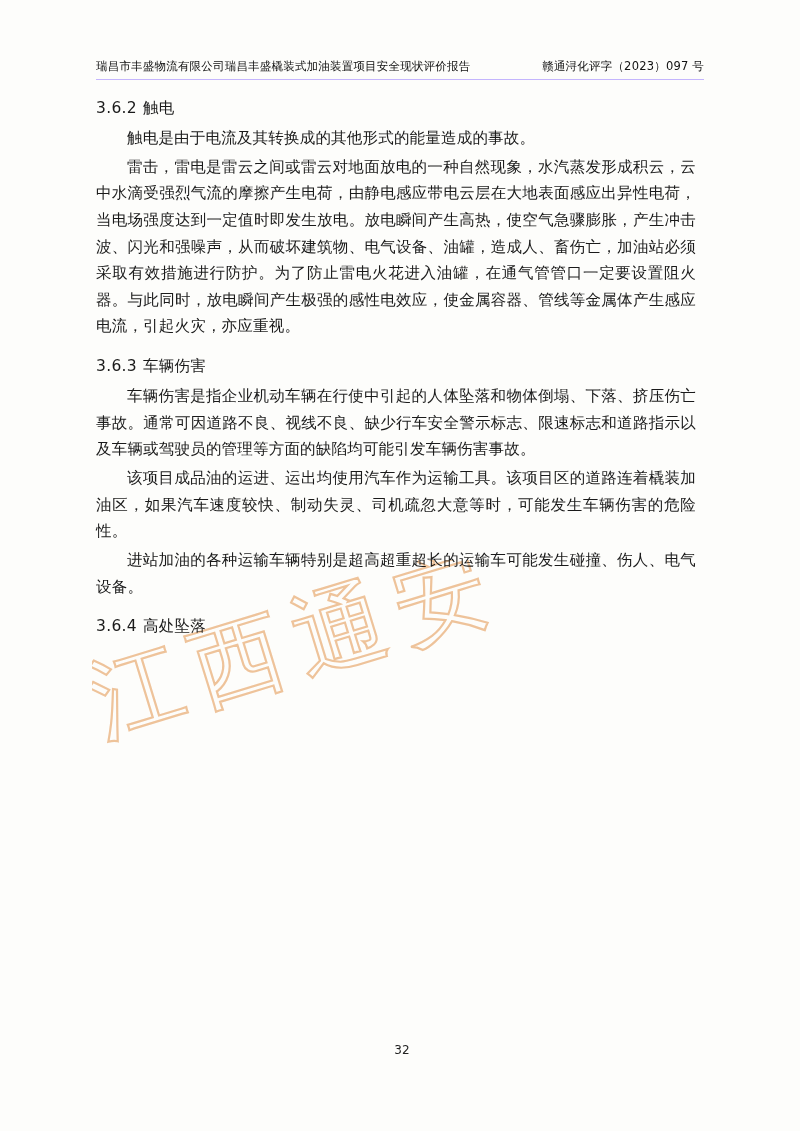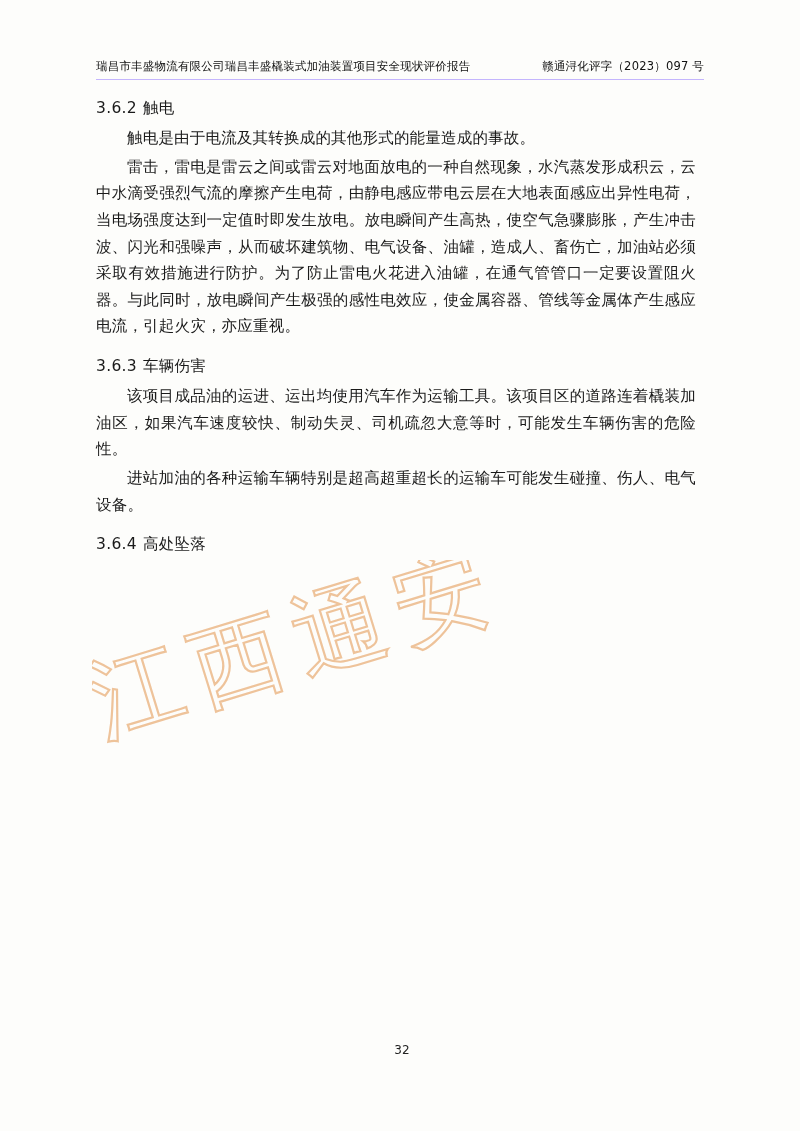--- a/index.html
+++ b/index.html
@@ -109,20 +109,21 @@
 
       <h2 class="heading">
         <span class="num">3.6.2</span><span>触电</span>
       </h2>
       <p class="para">触电是由于电流及其转换成的其他形式的能量造成的事故。</p>
       <p class="para">雷击，雷电是雷云之间或雷云对地面放电的一种自然现象，水汽蒸发形成积云，云中水滴受强烈气流的摩擦产生电荷，由静电感应带电云层在大地表面感应出异性电荷，当电场强度达到一定值时即发生放电。放电瞬间产生高热，使空气急骤膨胀，产生冲击波、闪光和强噪声，从而破坏建筑物、电气设备、油罐，造成人、畜伤亡，加油站必须采取有效措施进行防护。为了防止雷电火花进入油罐，在通气管管口一定要设置阻火器。与此同时，放电瞬间产生极强的感性电效应，使金属容器、管线等金属体产生感应电流，引起火灾，亦应重视。</p>
 
       <h2 class="heading">
         <span class="num">3.6.3</span><span>车辆伤害</span>
       </h2>
+      <p class="para">车辆伤害是指企业机动车辆在行使中引起的人体坠落和物体倒塌、下落、挤压伤亡事故。通常可因道路不良、视线不良、缺少行车安全警示标志、限速标志和道路指示以及车辆或驾驶员的管理等方面的缺陷均可能引发车辆伤害事故。</p>
       <p class="para">该项目成品油的运进、运出均使用汽车作为运输工具。该项目区的道路连着橇装加油区，如果汽车速度较快、制动失灵、司机疏忽大意等时，可能发生车辆伤害的危险性。</p>
       <p class="para">进站加油的各种运输车辆特别是超高超重超长的运输车可能发生碰撞、伤人、电气设备。</p>
 
       <h2 class="heading">
         <span class="num">3.6.4</span><span>高处坠落</span>
       </h2>
 
     </div>
   </div>
 

